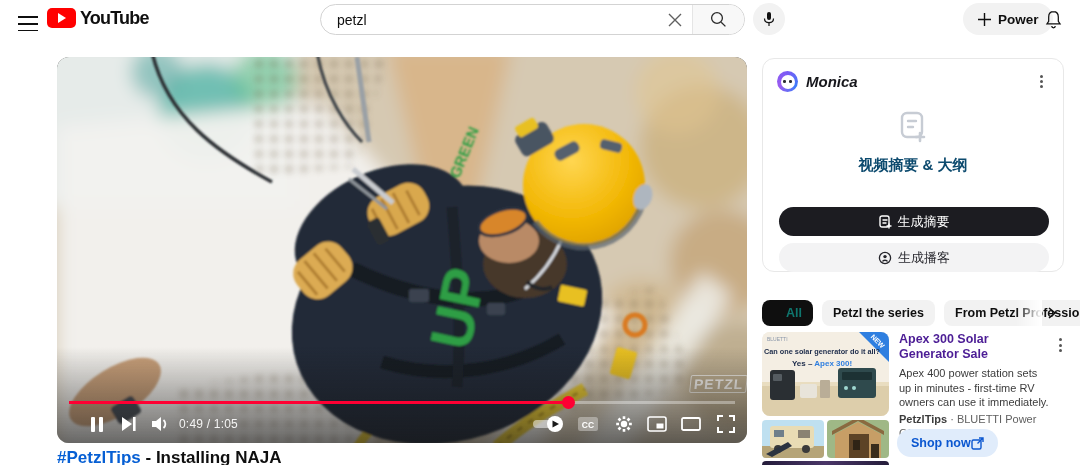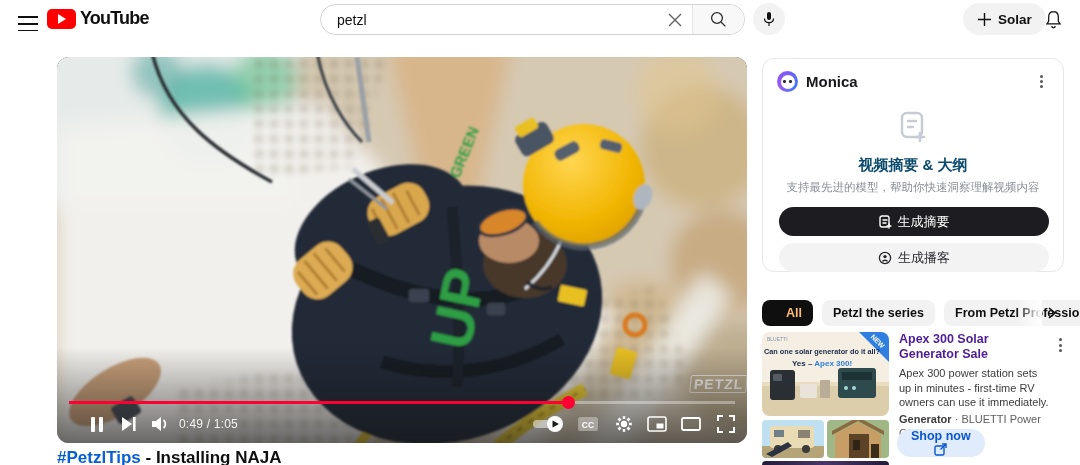--- a/index.html
+++ b/index.html
@@ -3,21 +3,21 @@
 <meta charset="utf-8">
 <style>
   * { margin:0; padding:0; box-sizing:border-box; }
   html,body { width:1080px; height:465px; overflow:hidden; background:#fff;
     font-family:"Liberation Sans", sans-serif; color:#0f0f0f; }
 
   
   .header { position:absolute; left:0; top:0; width:1080px; height:48px; background:#fff; }
   .hamburger { position:absolute; left:18px; top:11px; width:20px; height:16px; cursor:pointer; }
   .hamburger span { display:block; height:1.8px; background:#0f0f0f; margin:5px 0; }
-  .logo { position:absolute; left:47px; top:8px; display:flex; align-items:flex-end; gap:4px; cursor:pointer; }
+  .logo { position:absolute; left:47px; top:8px; display:flex; align-items:flex-start; gap:4px; cursor:pointer; }
   .logo-mark { width:29px; height:20px; background:#ff0000; border-radius:5px; position:relative; }
   .logo-mark:before { content:""; position:absolute; left:11px; top:5px;
     border-left:8px solid #fff; border-top:5px solid transparent; border-bottom:5px solid transparent; }
   .logo-text { font-size:18px; font-weight:700; letter-spacing:-0.8px; }
 
   .search-pill { position:absolute; left:320px; top:4px; width:425px; height:31px;
     border:1px solid #d3d3d3; border-radius:16px; display:flex; align-items:center; background:#fff; }
   .search-value { flex:1; padding-left:16px; font-size:14px; color:#0f0f0f; border:none; outline:none;
     background:transparent; font-family:inherit; }
   .search-clear { width:34px; height:29px; display:flex; align-items:center; justify-content:center;
@@ -58,21 +58,21 @@
 
   
   .video-title { position:absolute; left:57px; top:448px; font-size:17px; font-weight:700; }
   .video-title .tag { color:#065fd4; cursor:pointer; }
 
   
   .rail { position:absolute; left:762px; top:0; width:302px; }
 
   .monica-card { position:absolute; left:0; top:58px; width:302px; height:214px;
     border:1px solid #e8e8e8; border-radius:12px; background:#fff; }
-  .monica-head { position:absolute; left:14px; top:12px; right:12px; display:flex; align-items:center; }
+  .monica-head { position:absolute; left:14px; top:12px; right:12px; display:flex; align-items:center;font-style:italic; }
   .monica-logo { width:21px; height:21px; border-radius:50%;
     background:conic-gradient(#7b5bf5,#3d7bfa,#9a5cf0,#7b5bf5); position:relative; }
   .monica-logo:after { content:""; position:absolute; left:3.5px; top:3.5px; width:14px; height:14px;
     border-radius:50%; background:#fff; }
   .monica-logo i { position:absolute; z-index:1; top:9px; width:2.6px; height:2.6px; border-radius:50%;
     background:#2b2b33; }
   .monica-logo i.l { left:6px; } .monica-logo i.r { left:12px; }
   .monica-name { font-size:15px; font-weight:700; margin-left:8px; color:#17171c; }
   .kebab { margin-left:auto; width:20px; height:20px; display:flex; flex-direction:column;
     align-items:center; justify-content:center; gap:2.4px; cursor:pointer; }
@@ -85,21 +85,21 @@
   .monica-btn { position:absolute; left:16px; width:270px; height:29px; border-radius:17px;
     display:flex; align-items:center; justify-content:center; gap:6px; font-size:13px; cursor:pointer; }
   .monica-btn.dark { top:148px; background:#1c1c21; color:#fff; }
   .monica-btn.light { top:184px; background:#f3f3f4; color:#26262c; }
 
   
   .chips { position:absolute; left:0; top:300px; width:302px; height:26px; display:flex; gap:9px;
     align-items:center; }
   .chip { height:26px; padding:0 11px; border-radius:8px; background:#f2f2f2; font-size:12.5px;
     font-weight:600; display:flex; align-items:center; white-space:nowrap; cursor:pointer; color:#0f0f0f; }
-  .chip.active { background:#0f0f0f; color:#fdba74;padding-left:24px; }
+  .chip.active { background:#0f0f0f; color:#0f766e;padding-left:24px; }
   .chip-fade { position:absolute; right:22px; top:0; width:26px; height:26px;
     background:linear-gradient(to right, rgba(255,255,255,0), #fff); pointer-events:none; }
   .chips-more { position:absolute; right:2px; top:3px; width:20px; height:20px; cursor:pointer;
     display:flex; align-items:center; justify-content:center; color:#0f0f0f; }
 
   
   .ad { position:absolute; left:0; top:332px; width:302px; height:133px; }
   .ad-main-img { position:absolute; left:0; top:0; width:127px; height:84px; border-radius:8px;
     overflow:hidden; cursor:pointer; background:#f2ece0; }
   .ad-small { position:absolute; top:88px; width:62px; height:38px; border-radius:4px; overflow:hidden;
@@ -108,21 +108,21 @@
   .ad-sliver { position:absolute; left:0; top:129px; width:127px; height:8px; border-radius:4px 4px 0 0;
     background:linear-gradient(90deg,#241c3a,#4a3668,#241c3a); }
   .ad-text { position:absolute; left:137px; top:0; width:152px; }
   .ad-title { font-size:12.5px; font-weight:700; line-height:15px; color:#4c1d95; cursor:pointer; }
   .ad-desc { margin-top:4px; font-size:11px; line-height:14.5px; color:#3c3c3c; }
   .ad-sponsor { margin-top:2px; font-size:11px; line-height:14px; color:#606060; }
   .ad-sponsor b { color:#3c3c3c; }
   .ad-kebab { position:absolute; left:288px; top:3px; }
   .shop-btn { position:absolute; left:135px; top:97px; height:28px; padding:0 14px; border-radius:14px;
     background:#e0ecfb; color:#0b57d0; font-size:12.5px; font-weight:700; display:flex;
-    align-items:center; gap:0; cursor:pointer;flex-direction:column; }
+    align-items:center; gap:0; cursor:pointer; }
 
   svg { display:block; }
 </style>
 </head>
 <body>
 
 <div class="header">
   <div class="hamburger">
       <span></span>
       <span></span>
@@ -154,21 +154,21 @@
         <rect x="6" y="1" width="4" height="8" rx="2" fill="#111"></rect>
         <path d="M3.5 7.5 C3.5 13 12.5 13 12.5 7.5" fill="none" stroke="#111" stroke-width="1.2"></path>
         <path d="M8 12 L8 15" stroke="#111" stroke-width="1.2"></path>
       </svg>
   </div>
 
   <div class="create-btn">
     <svg width="15" height="15" viewBox="0 0 15 15">
         <path d="M7.5 1 V14 M1 7.5 H14" stroke="#0f0f0f" stroke-width="1.4"></path>
       </svg>
-    <span>Solar</span>
+    <span>Power</span>
   </div>
 
   <div class="bell">
     <svg width="21" height="21" viewBox="0 0 24 24">
         <path d="M12 3 C8.7 3 6.5 5.5 6.5 9 V14 L4.5 17 H19.5 L17.5 14 V9 C17.5 5.5 15.3 3 12 3 Z" fill="none" stroke="#0f0f0f" stroke-width="1.4"></path>
         <path d="M10 19.5 a2 2 0 0 0 4 0" fill="none" stroke="#0f0f0f" stroke-width="1.4"></path>
       </svg>
   </div>
 </div>
 
@@ -374,21 +374,20 @@
         </div>
     </div>
     <div class="monica-doc-icon">
       <svg width="30" height="32" viewBox="0 0 30 32">
           <rect x="4" y="2" width="20" height="24" rx="5" fill="none" stroke="#c7ccd4" stroke-width="2.4"></rect>
           <path d="M10 10 H18 M10 16 H15" stroke="#c7ccd4" stroke-width="2.4" stroke-linecap="round"></path>
           <path d="M22 22 V30 M18 26 H26" stroke="#c7ccd4" stroke-width="2.6" stroke-linecap="round"></path>
         </svg>
     </div>
     <div class="monica-heading">视频摘要 &amp; 大纲</div>
-    <div class="monica-sub">支持最先进的模型，帮助你快速洞察理解视频内容</div>
     <div class="monica-btn light">
       <svg width="14" height="14" viewBox="0 0 14 14">
           <circle cx="7" cy="7" r="5.6" fill="none" stroke="#26262c" stroke-width="1.3"></circle>
           <circle cx="7" cy="5.6" r="1.7" fill="#26262c"></circle>
           <path d="M4.6 10.5 C5 8.8 9 8.8 9.4 10.5" fill="none" stroke="#26262c" stroke-width="1.3"></path>
         </svg>
       <span>生成播客</span>
     </div>
     <div class="monica-btn dark">
       <svg width="13" height="14" viewBox="0 0 13 14">
@@ -456,23 +455,23 @@
         <polygon points="5,15 31,1 57,15 57,11 31,-3 5,11" fill="#8a6a40"></polygon>
         <rect x="22" y="14" width="20" height="24" fill="#5d4326"></rect>
         <rect x="26" y="20" width="7" height="10" fill="#2f2416"></rect>
         <rect x="44" y="24" width="8" height="14" fill="#3a2d1c"></rect>
       </svg>
     </div>
     <div class="ad-sliver"></div>
 
     <div class="ad-text">
       <div class="ad-title">Apex 300 Solar Generator Sale</div>
-      <div class="ad-desc">Apex 300 power station sets up in minutes - first-time RV owners can use it immediately.</div>
+      <div class="ad-desc">Apex 400 power station sets up in minutes - first-time RV owners can use it immediately.</div>
       <div class="ad-sponsor">
-        <b>Generator</b>
+        <b>PetzlTips</b>
         <span>·</span>
         <span>BLUETTI Power Official</span>
       </div>
     </div>
 
     <div class="kebab ad-kebab">
         <i></i>
         <i></i>
         <i></i>
       </div>

